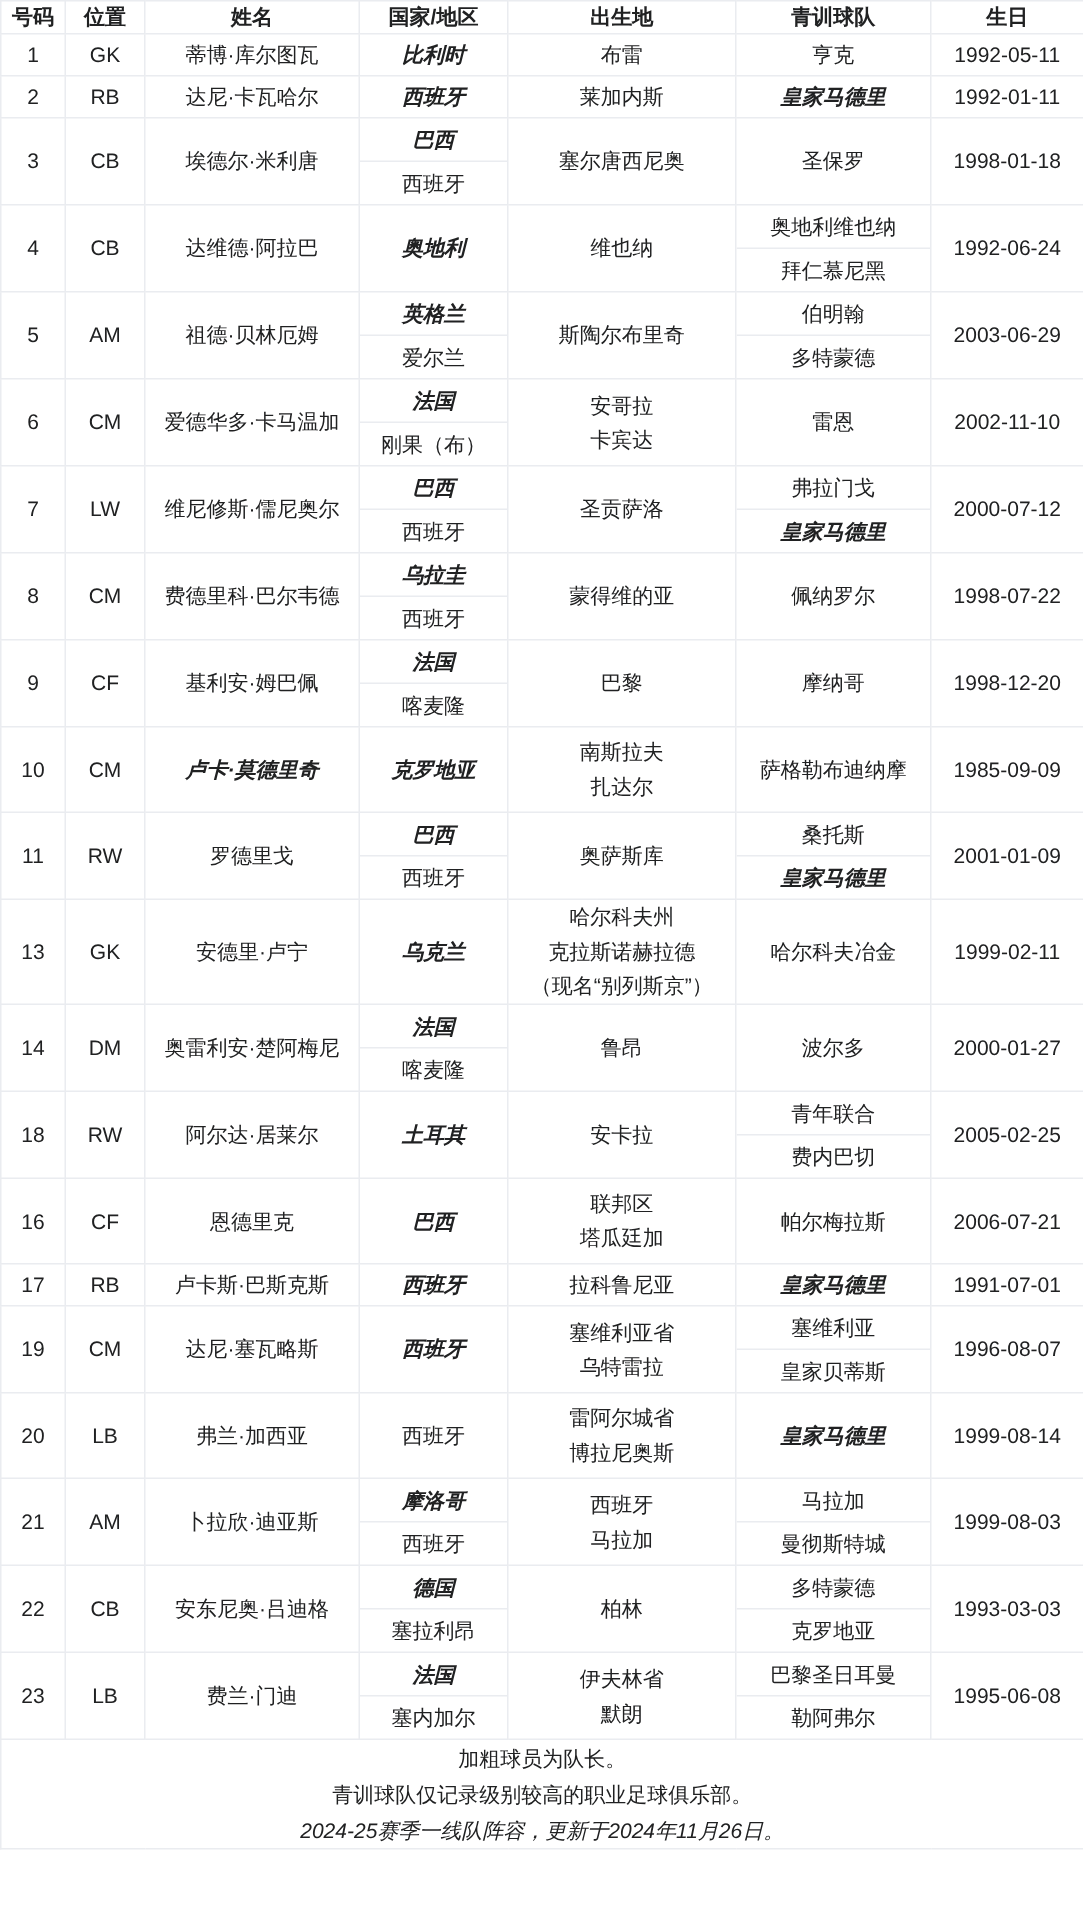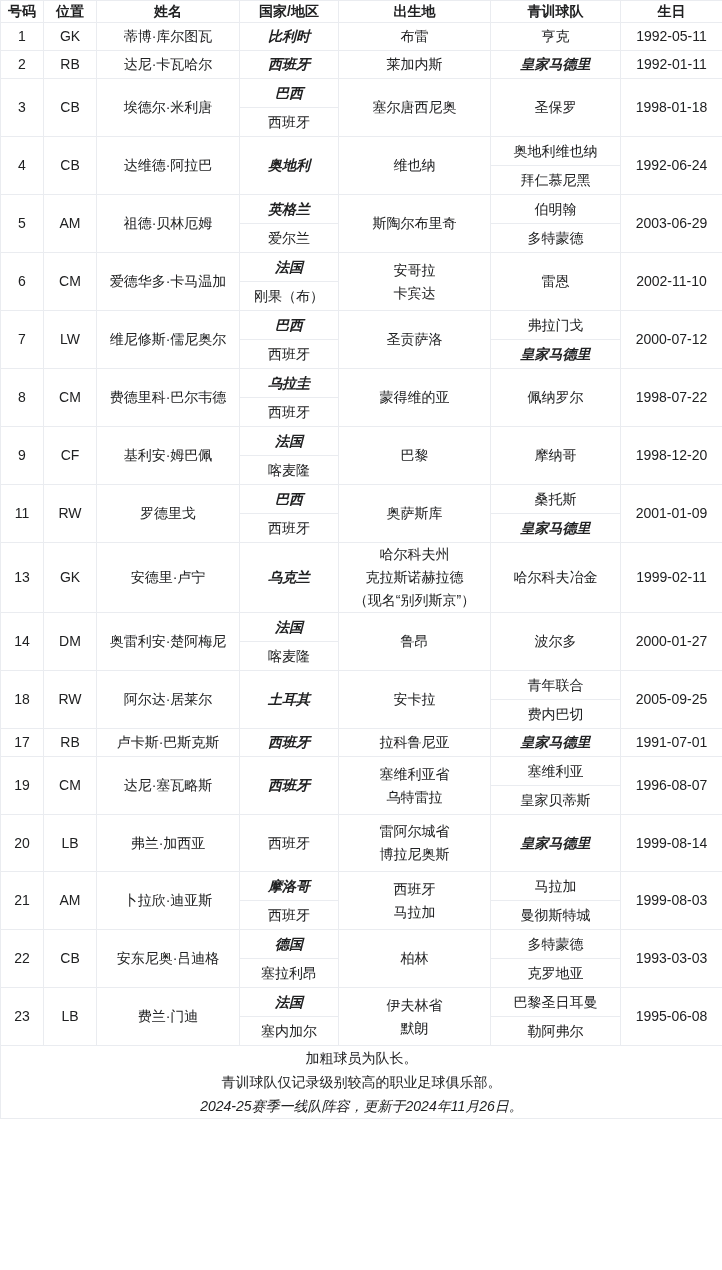--- a/index.html
+++ b/index.html
@@ -227,20 +227,32 @@
             <div>喀麦隆</div>
           </div>
         </td>
         <td class="simple">
           <div class="line">巴黎</div>
         </td>
         <td class="simple">摩纳哥</td>
         <td class="simple">1998-12-20</td>
       </tr>
       <tr class="player-row">
+        <td class="simple">10</td>
+        <td class="simple">CM</td>
+        <td class="simple b">卢卡·莫德里奇</td>
+        <td class="simple b">克罗地亚</td>
+        <td class="simple">
+          <div class="line">南斯拉夫</div>
+          <div class="line">扎达尔</div>
+        </td>
+        <td class="simple">萨格勒布迪纳摩</td>
+        <td class="simple">1985-09-09</td>
+      </tr>
+      <tr class="player-row">
         <td class="simple">11</td>
         <td class="simple">RW</td>
         <td class="simple">罗德里戈</td>
         <td class="split">
           <div class="stack">
             <div class="b">巴西</div>
             <div>西班牙</div>
           </div>
         </td>
         <td class="simple">
@@ -290,21 +302,33 @@
         <td class="simple b">土耳其</td>
         <td class="simple">
           <div class="line">安卡拉</div>
         </td>
         <td class="split">
           <div class="stack">
             <div>青年联合</div>
             <div>费内巴切</div>
           </div>
         </td>
-        <td class="simple">2005-09-25</td>
+        <td class="simple">2005-02-25</td>
+      </tr>
+      <tr class="player-row">
+        <td class="simple">16</td>
+        <td class="simple">CF</td>
+        <td class="simple">恩德里克</td>
+        <td class="simple b">巴西</td>
+        <td class="simple">
+          <div class="line">联邦区</div>
+          <div class="line">塔瓜廷加</div>
+        </td>
+        <td class="simple">帕尔梅拉斯</td>
+        <td class="simple">2006-07-21</td>
       </tr>
       <tr class="player-row single">
         <td class="simple">17</td>
         <td class="simple">RB</td>
         <td class="simple">卢卡斯·巴斯克斯</td>
         <td class="simple b">西班牙</td>
         <td class="simple">
           <div class="line">拉科鲁尼亚</div>
         </td>
         <td class="simple b">皇家马德里</td>

